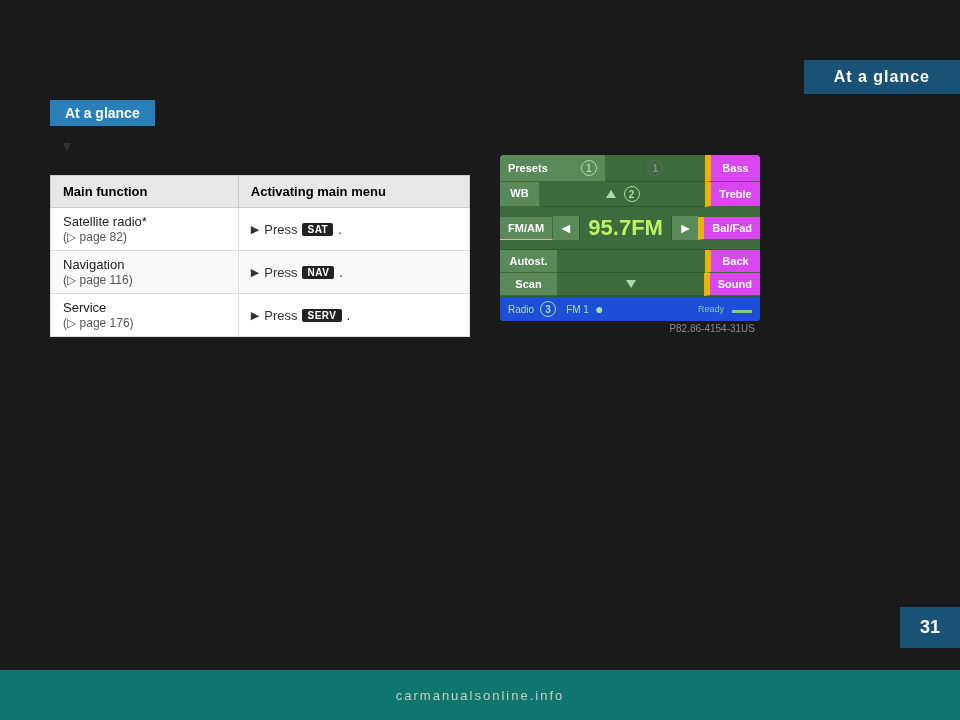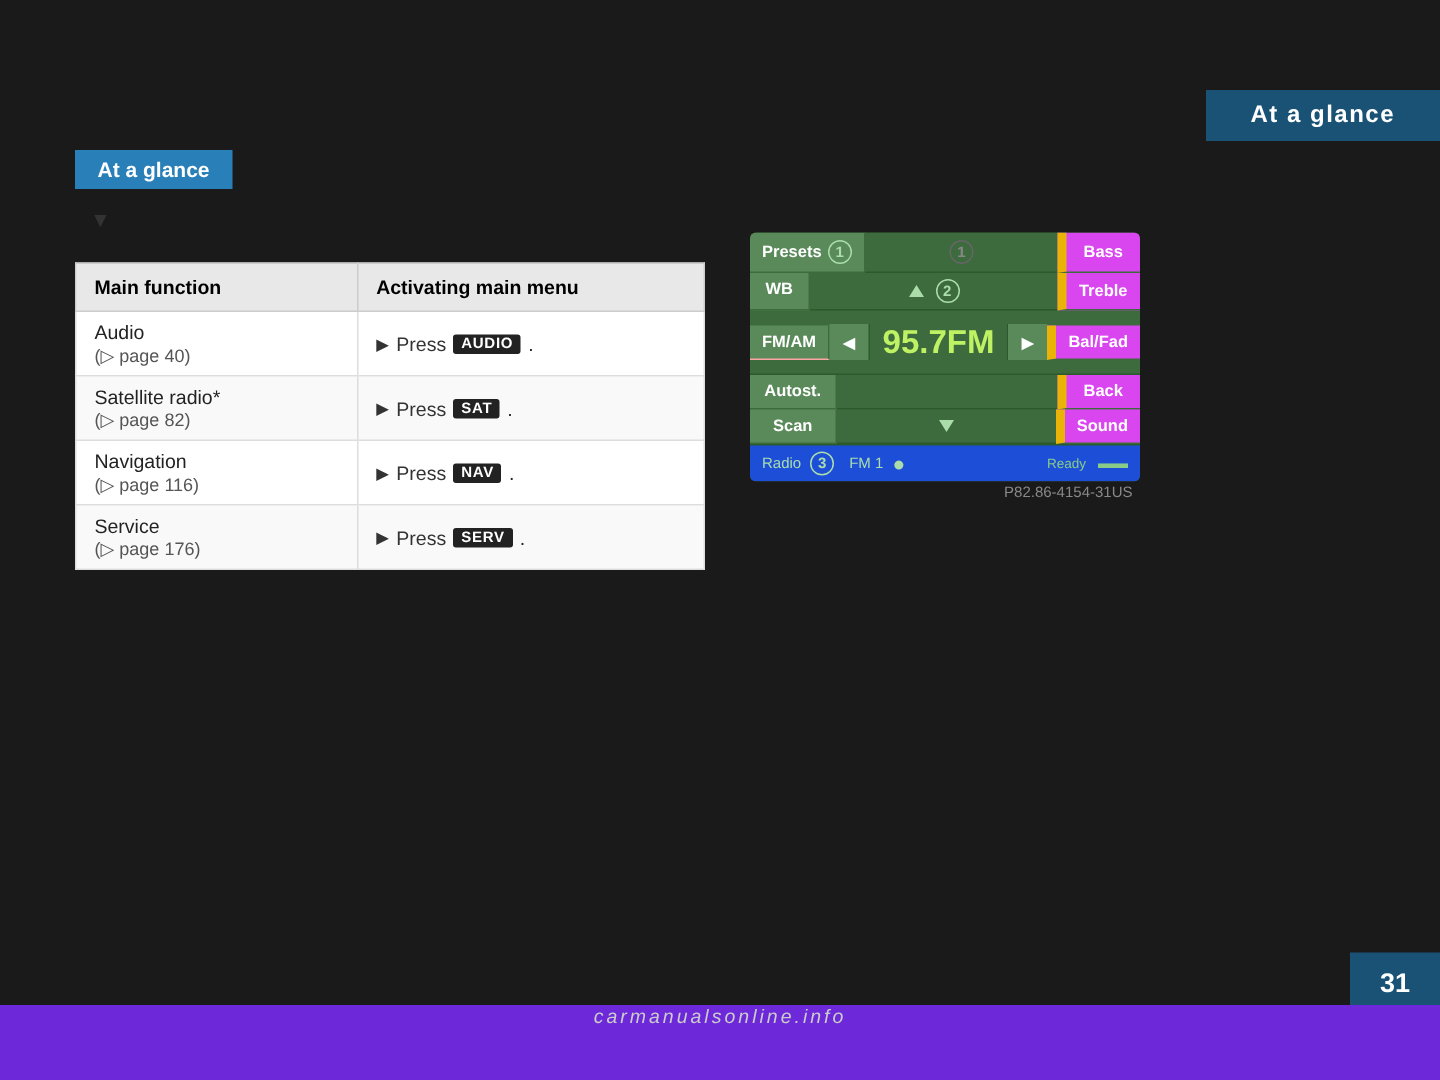--- a/index.html
+++ b/index.html
@@ -21,42 +21,42 @@
       color: white;
       padding: 8px 30px;
       font-size: 16px;
       font-weight: bold;
       letter-spacing: 1px;
     }
 
     
     .page-number {
       position: absolute;
-      bottom: 44px;
+      bottom: 72px;
       right: 0;
       background: #1a5276;
       color: white;
       padding: 10px 20px;
       font-size: 18px;
       font-weight: bold;
       min-width: 60px;
       text-align: center;
     }
 
     
     .footer-bar {
       position: absolute;
       bottom: 0;
       left: 0;
       right: 0;
       height: 50px;
-      background: #6d28d9;
-      display: flex;
+      background: #0f766e;
+      display: flex;
+      align-items: center;
       justify-content: center;
-      font-style: italic;
     }
     .footer-logo {
       color: #ccc;
       font-size: 13px;
       letter-spacing: 2px;
     }
 
     
     .section-title-box {
       position: absolute;
@@ -183,20 +183,21 @@
       color: white;
       padding: 5px 8px;
       font-size: 11px;
       font-weight: bold;
       display: flex;
       align-items: center;
       justify-content: center;
       min-width: 58px;
       border-right: 1px solid #3d6b3d;
       border-bottom: 1px solid #3d6b3d;
+      gap: 29px;
     }
 
     .radio-btn.right-btn {
       background: #d946ef;
       border-left: 6px solid #eab308;
       border-right: none;
       min-width: 55px;
     }
 
     .radio-center {
@@ -337,31 +338,20 @@
 
   <div class="table-section">
     <table class="function-table">
       <thead>
         <tr>
           <th>Main function</th>
           <th>Activating main menu</th>
         </tr>
       </thead>
       <tbody id="table-body">
-      <tr>
-            <td class="fn-name"><span>Audio</span><br><span class="fn-page">(▷ page 40)</span></td>
-            <td>
-              <div class="press-cell">
-                <span class="press-arrow">▶</span> 
-                <span class="press-text">Press</span> 
-                <span class="btn-badge">AUDIO</span>
-                <span>.</span>
-              </div>
-            </td>
-          </tr>
           <tr>
             <td class="fn-name"><span>Satellite radio*</span><br><span class="fn-page">(▷ page 82)</span></td>
             <td>
               <div class="press-cell">
                 <span class="press-arrow">▶</span> 
                 <span class="press-text">Press</span> 
                 <span class="btn-badge">SAT</span>
                 <span>.</span>
               </div>
             </td>

